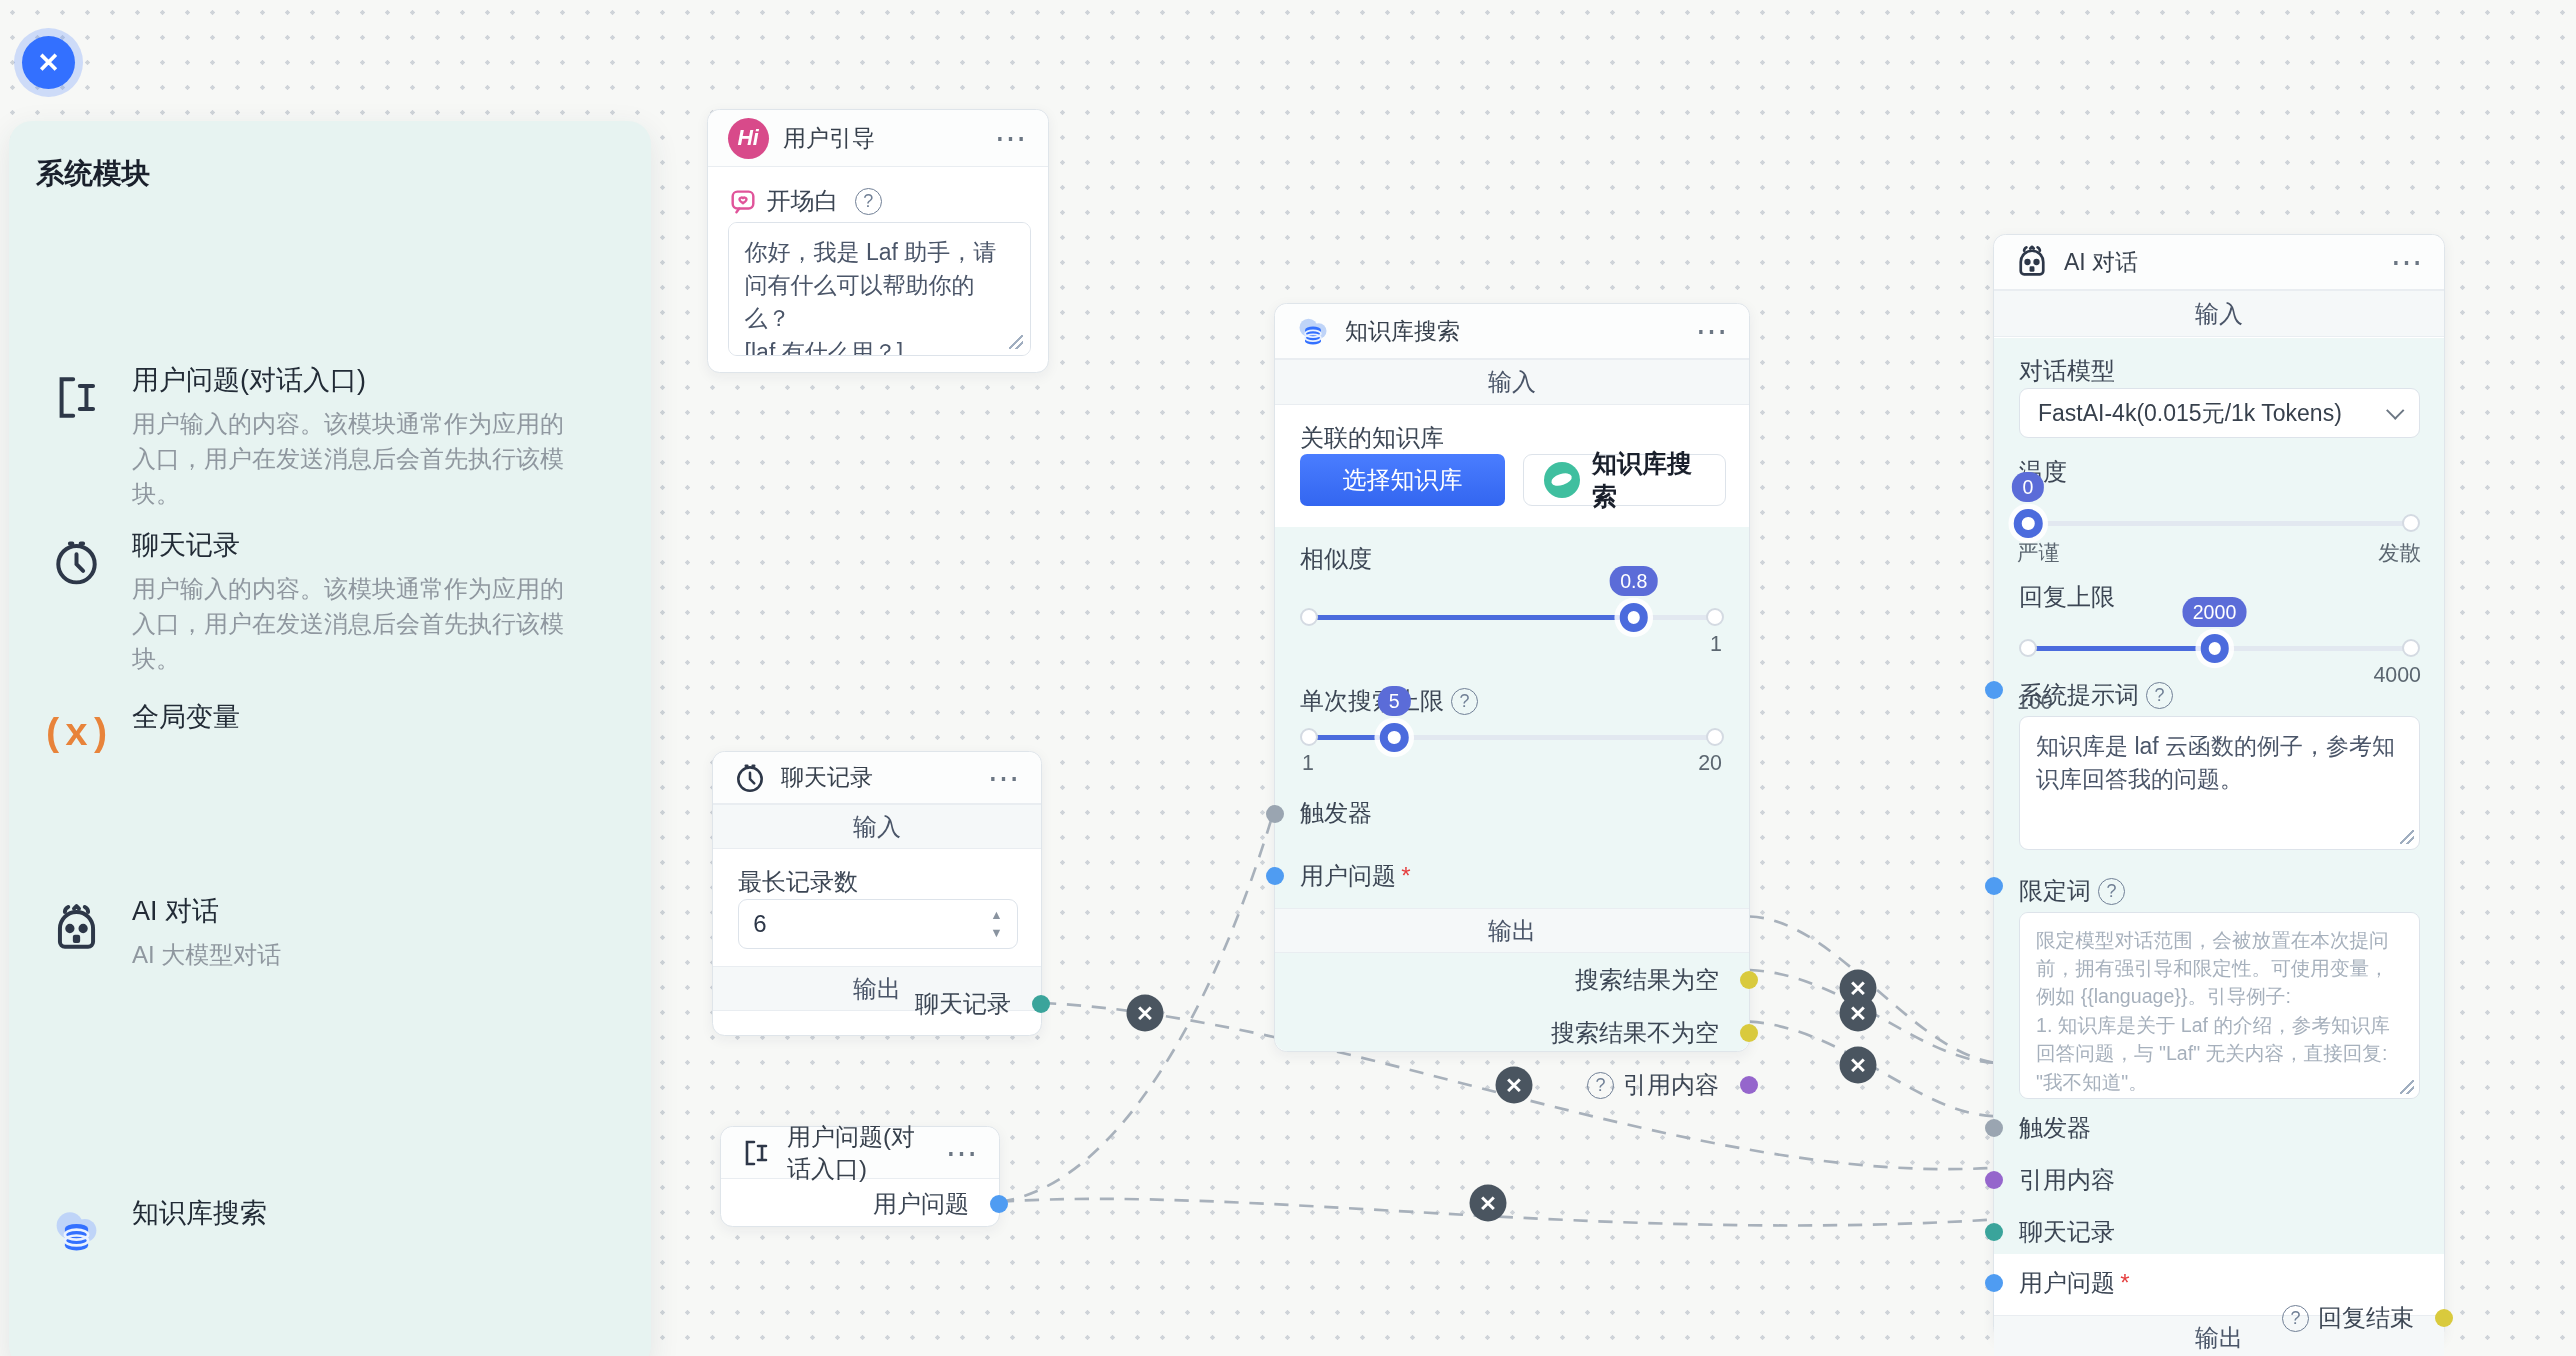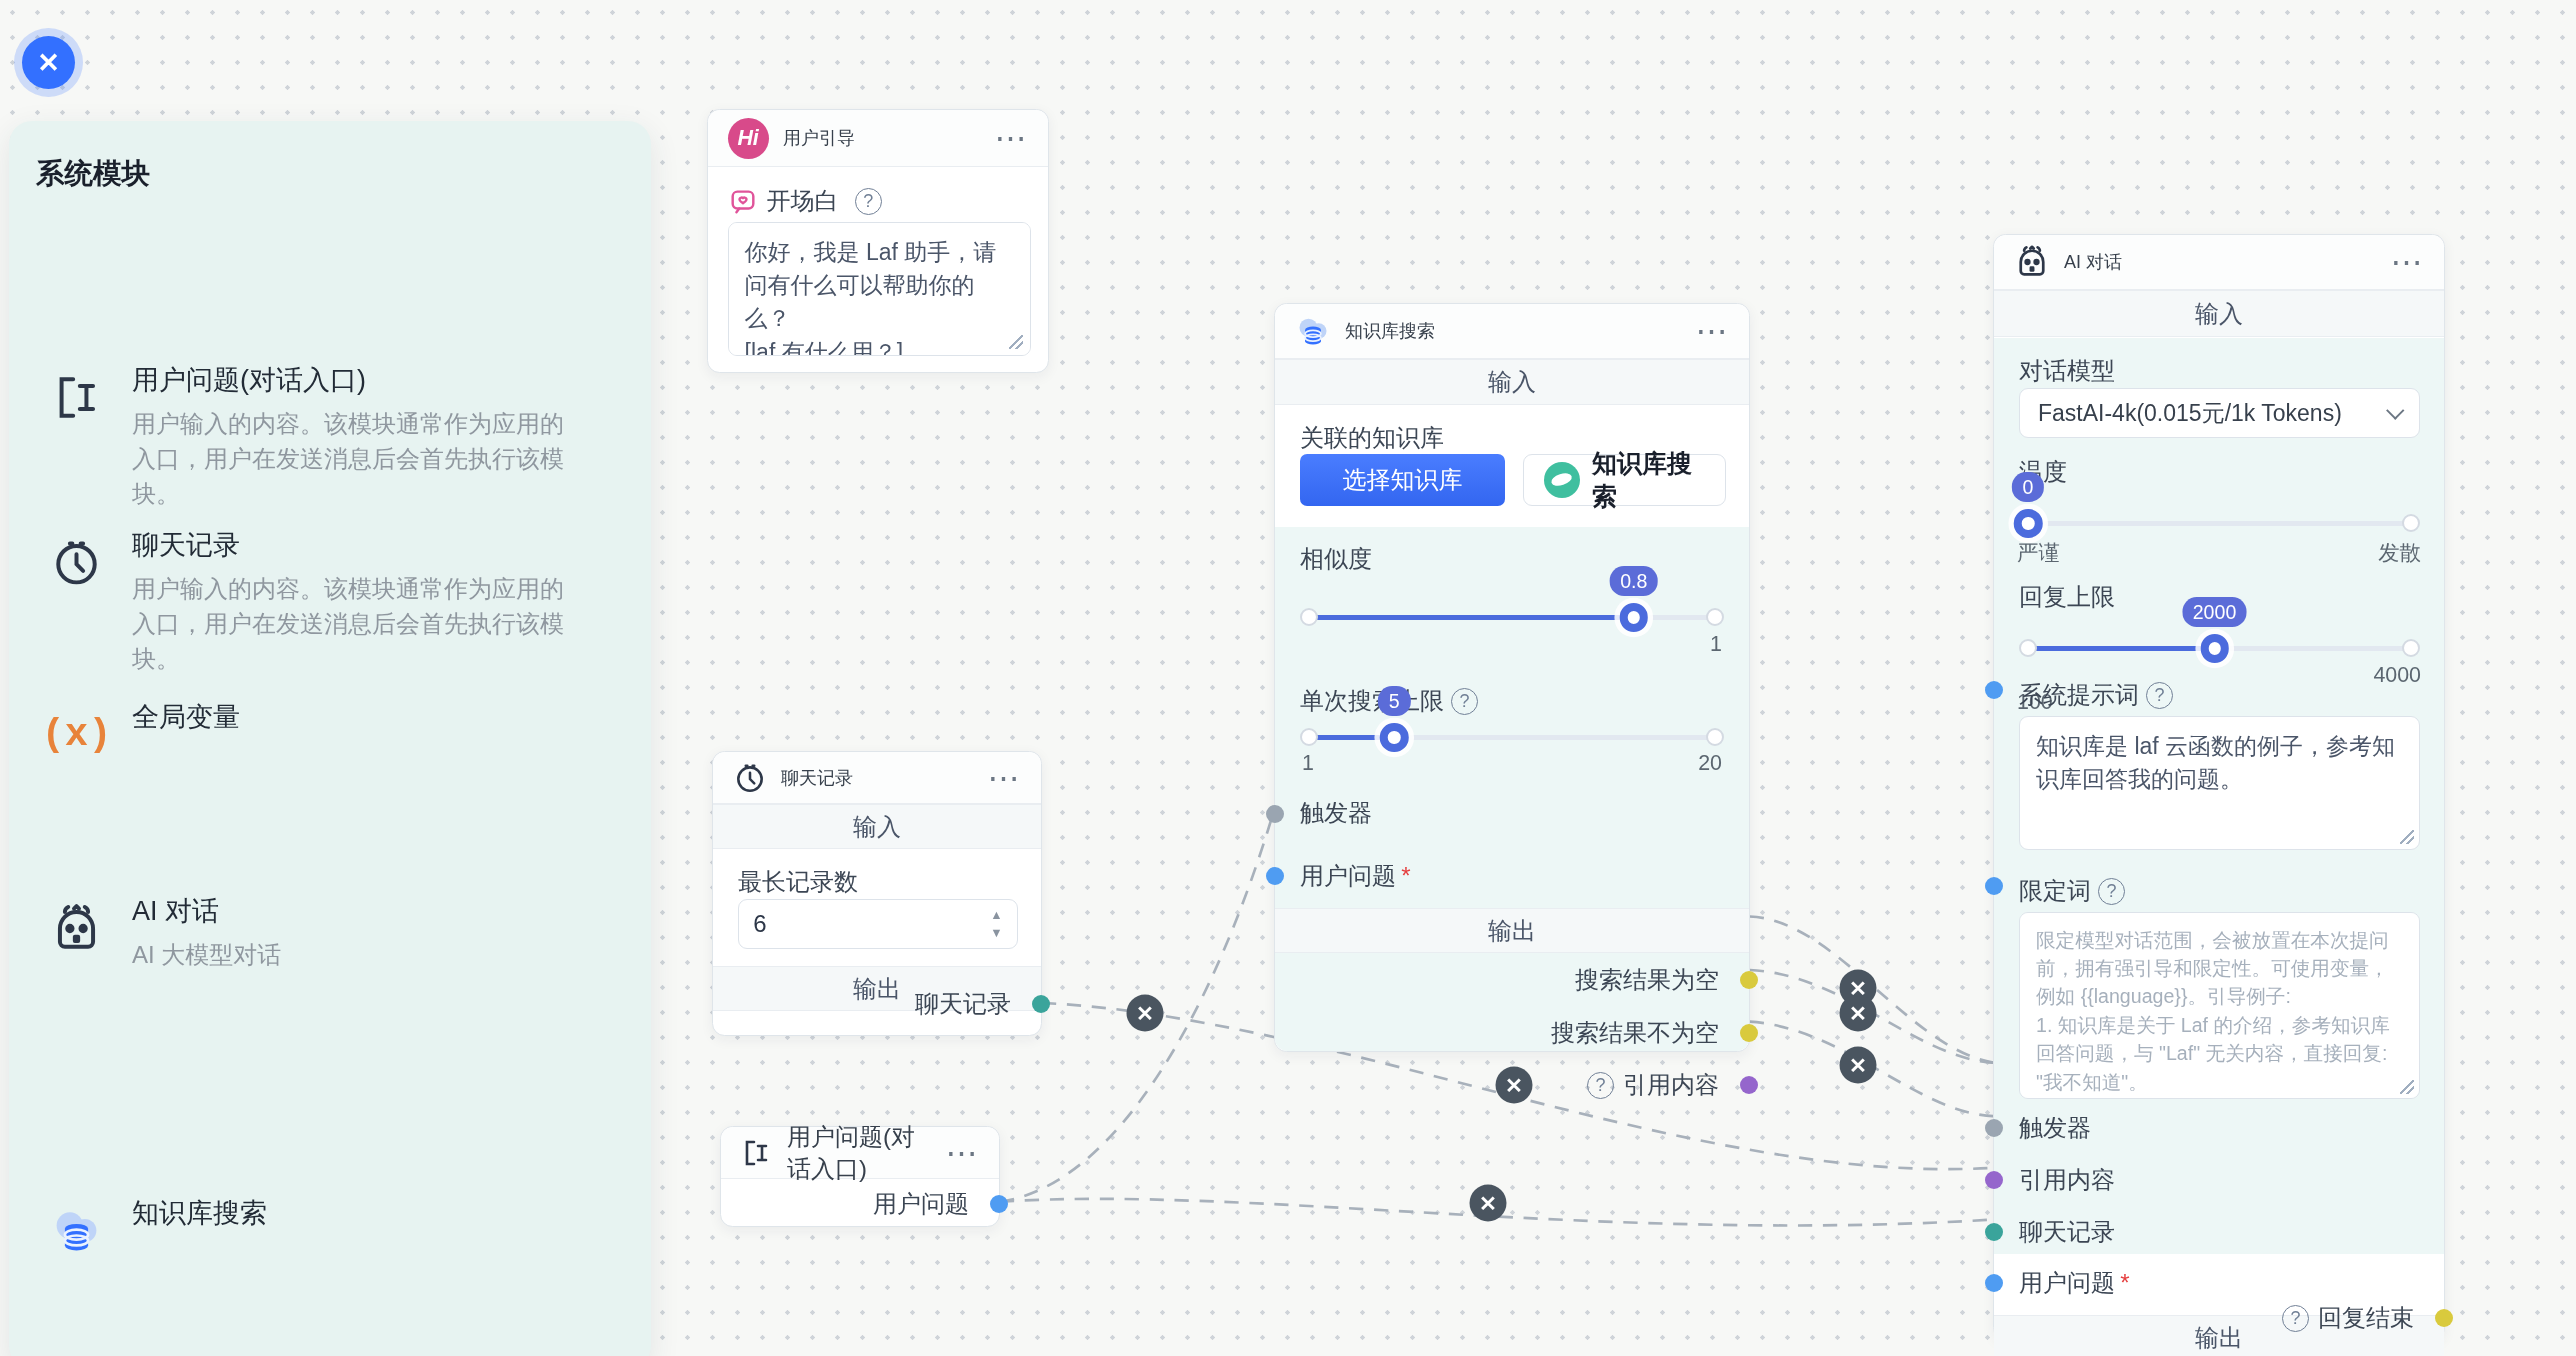--- a/index.html
+++ b/index.html
@@ -15,21 +15,21 @@
   #edges { position:absolute; left:0; top:0; z-index:1; }
   .edge { fill:none; stroke:#a8b1bb; stroke-width:3; stroke-dasharray:16 12; }
   .xbtn { position:absolute; z-index:6; width:37px; height:37px; border-radius:50%;
     background:#4a5560; color:#fff; display:flex; align-items:center; justify-content:center;
     font-size:21.4px; font-weight:bold; transform:translate(-50%,-50%); cursor:pointer; }
   
   .node { position:absolute; z-index:2; background:#fff; border:0.9px solid #dfe5ea;
     border-radius:12.5px; box-shadow:0 3.6px 12.5px rgba(30,40,60,.06); }
   .node-header { display:flex; align-items:center; gap:14.3px; padding:0 19.6px;
     background:#fcfdfd; border-bottom:0.9px solid #e9edf1; border-radius:12.5px 12.5px 0 0; }
-  .node-title { font-size:18px; color:#37404c; flex:1; }
+  .node-title { font-size:23px; color:#37404c; flex:1; }
   .more { color:#6b7683; font-size:32px; letter-spacing:1.8px; cursor:pointer; line-height:1; }
   .band { display:flex; align-items:center; justify-content:center; font-size:24px; color:#4a5568;
     background:#f5f8f9; border-top:0.9px solid #e9edf1; border-bottom:0.9px solid #e9edf1;text-align:right; }
   .lbl { position:absolute; font-size:24px; color:#3c4654; }
   .req { color:#e53e3e; margin-left:5.3px; }
   .dot { position:absolute; width:18px; height:18px; border-radius:50%; z-index:4; }
   .dot.gray{background:#9aa5b1}.dot.blue{background:#4f9cf2}.dot.teal{background:#3aa49b}
   .dot.yellow{background:#d9ca3d}.dot.purple{background:#9566cc}
   .rowlbl-r { position:absolute; font-size:24px; color:#3c4654; right:30px; transform:translateY(-50%); display:flex; align-items:center; gap:9px;}
   .rowlbl-l { position:absolute; font-size:24px; color:#3c4654; left:25px; transform:translateY(-50%); display:flex; align-items:center;}

